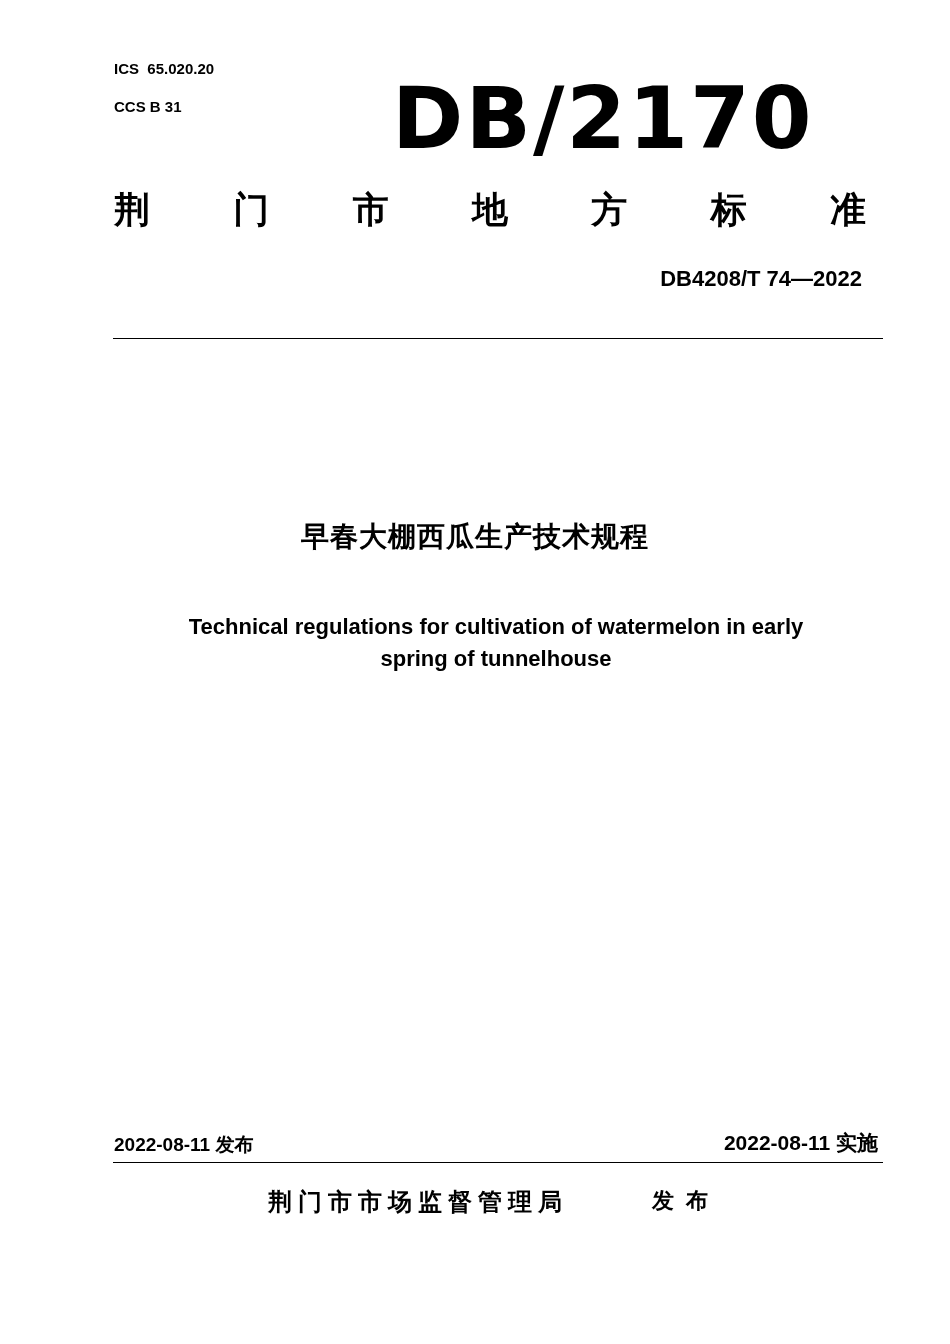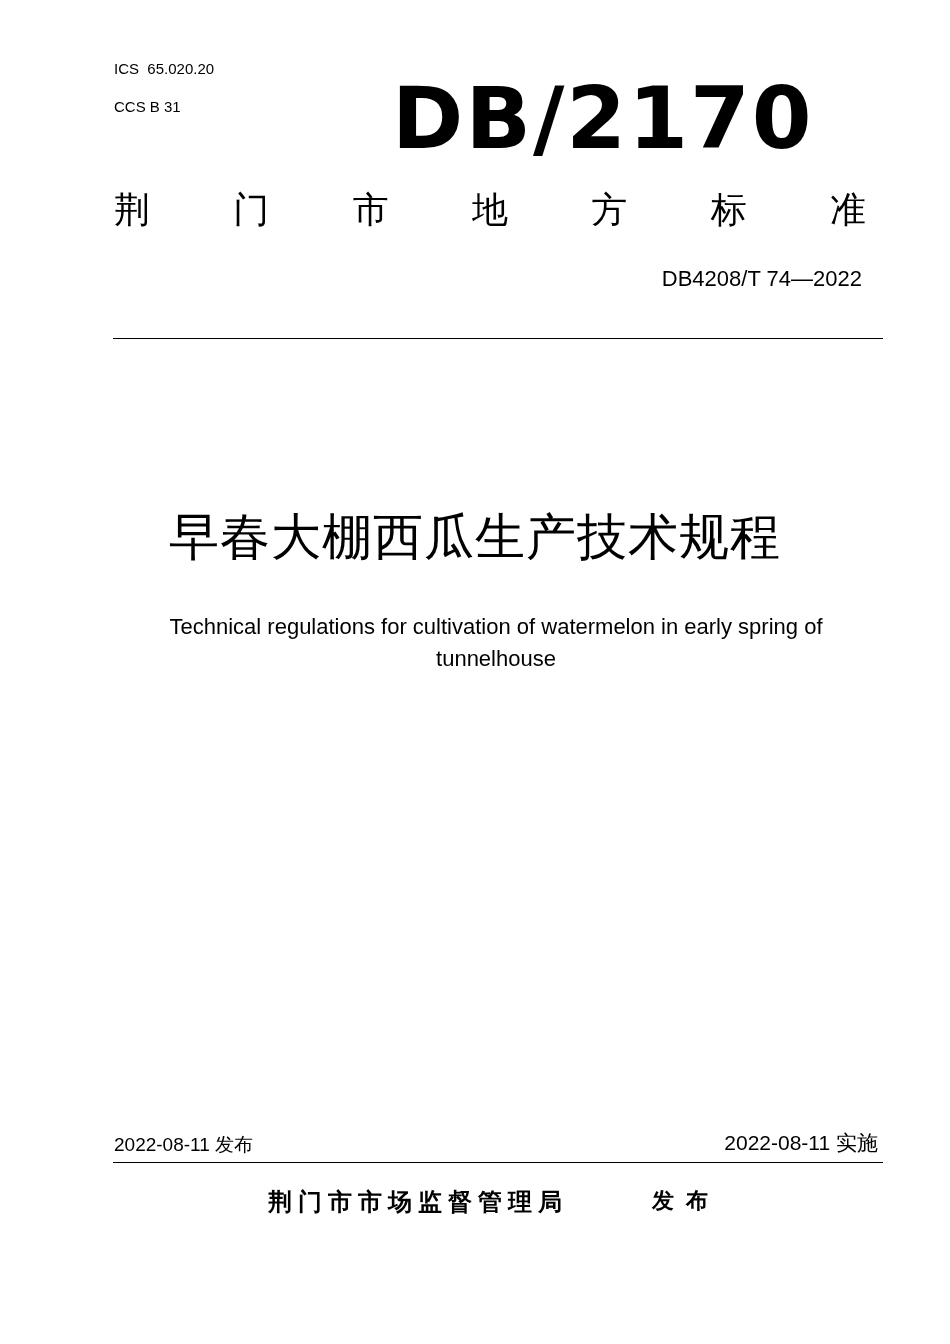--- a/index.html
+++ b/index.html
@@ -8,21 +8,21 @@
       background: #ffffff;
     }
     body {
       width: 950px;
       height: 1344px;
       position: relative;
       overflow: hidden;
       font-family: "Liberation Sans", "DejaVu Sans", sans-serif;
       color: #000000;
     }
-    .abs { position: absolute; }
+    .abs { position: absolute; font-weight: bold; }
     .ics {
       left: 114px; top: 60px;
       font-size: 15px;
       white-space: pre;
     }
     .ccs {
       left: 114px; top: 98px;
       font-size: 15px;
       white-space: pre;
     }
@@ -54,21 +54,21 @@
     .rule-top {
       left: 113px; top: 338px;
       width: 770px; height: 0;
       border-top: 1.5px solid #000;
     }
     .title-zh {
       left: 0; top: 512px;
       width: 950px;
       text-align: center;
       font-family: "DejaVu Sans", sans-serif;
-      font-size: 50px;
+      font-size: 28px;
       line-height: 50px;
       letter-spacing: 1px;
     }
     .title-en {
       left: 156px; top: 611px;
       width: 680px;
       text-align: center;
       font-size: 22px;
       line-height: 32px;
     }

